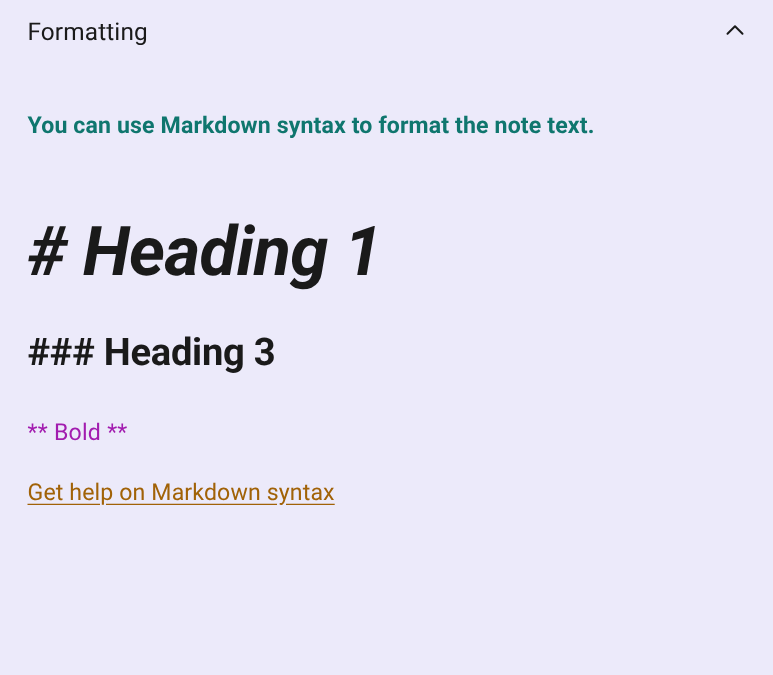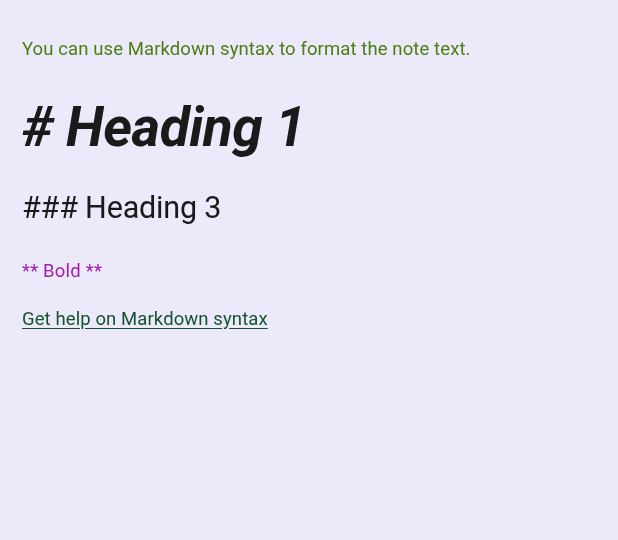--- a/index.html
+++ b/index.html
@@ -38,23 +38,23 @@
       top: -2px;
     }
     .chevron svg {
       display: block;
     }
     .panel-body {
       padding: 38px 22px 22px 22px;
     }
     .intro-text {
       font-size: 18.5px;
-      font-weight: 400;
-      color: #4d7c0f;
-      margin-bottom: 40px;
+      font-weight: 700;
+      color: #0f766e;
+      margin-bottom: 64px;
       letter-spacing: 0.1px;
     }
     .heading1 {
       font-size: 55px;
       font-weight: 700;
       color: #1a1a1a;
       margin-bottom: 38px;
       letter-spacing: -0.5px;
       line-height: 1;
       font-style: italic;
@@ -62,21 +62,21 @@
     .heading2 {
       font-size: 38px;
       font-weight: 700;
       color: #1a1a1a;
       margin-bottom: 36px;
       letter-spacing: -0.3px;
       line-height: 1;
     }
     .heading3 {
       font-size: 30.5px;
-      font-weight: 400;
+      font-weight: 700;
       color: #1a1a1a;
       margin-bottom: 36px;
       letter-spacing: -0.2px;
       line-height: 1;
     }
     .bold-example {
       font-size: 18.5px;
       font-weight: 400;
       color: #a21caf;
       margin-bottom: 26px;
@@ -87,31 +87,39 @@
       font-size: 18.5px;
       font-style: italic;
       font-weight: 400;
       color: #1a1a1a;
       margin-bottom: 48px;
       letter-spacing: 0.2px;
     }
     .help-link {
       font-size: 18.5px;
       font-weight: 400;
-      color: #14532d;
+      color: #a16207;
       text-decoration: underline;
       text-underline-offset: 3px;
       cursor: pointer;
       letter-spacing: 0.1px;
     }
   </style>
 </head>
 <body>
 
 <div class="panel">
+  <div class="panel-header">
+    <div class="panel-title">Formatting</div>
+    <span class="chevron">
+      <svg width="16" height="16" viewBox="0 0 16 16" fill="none" stroke="#1a1a1a" stroke-width="1.6" stroke-linecap="round" stroke-linejoin="round">
+        <polyline points="2,11 8,5 14,11"></polyline>
+      </svg>
+    </span>
+  </div>
   <div class="panel-body">
     <p class="intro-text">You can use Markdown syntax to format the note text.</p>
     <h1 class="heading1"># Heading 1</h1>
     <h3 class="heading3">### Heading 3</h3>
     <p class="bold-example">** Bold **</p>
     <a class="help-link">Get help on Markdown syntax</a>
   </div>
 </div>
 
 </body></html>

